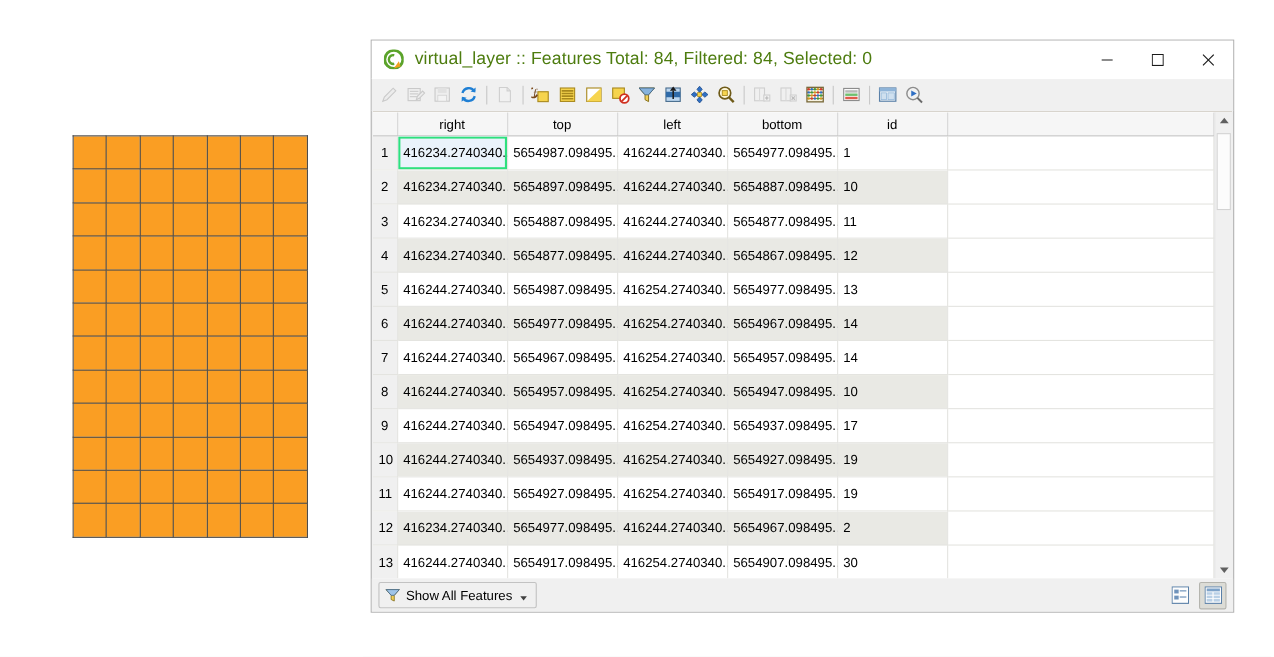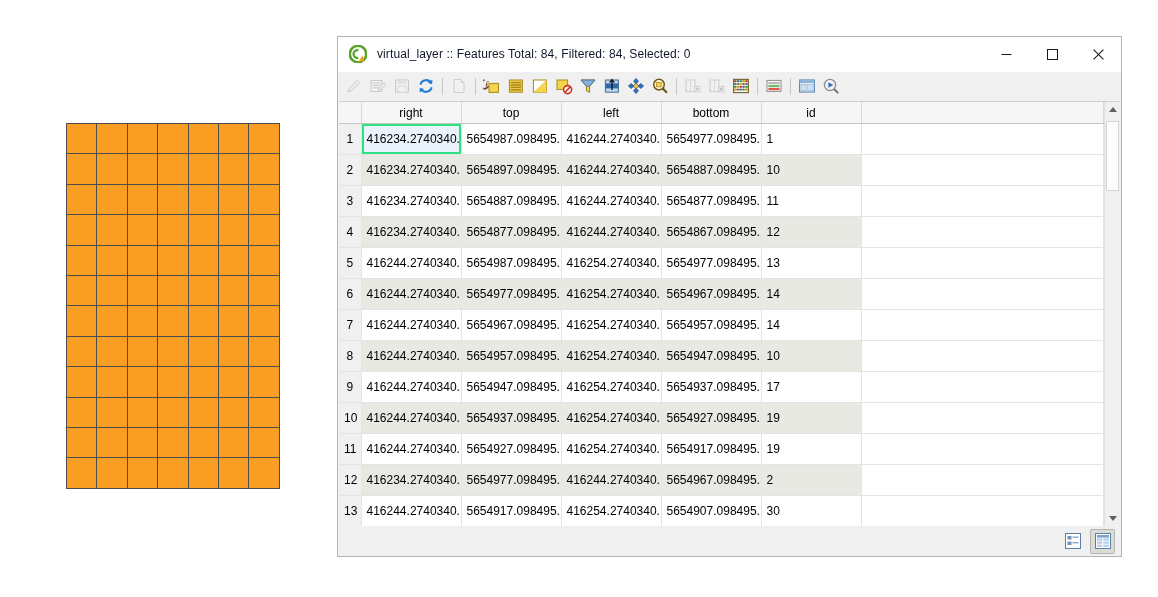--- a/index.html
+++ b/index.html
@@ -26,21 +26,21 @@
     display:flex;flex-direction:column;
   }
 
   
   #title-bar{
     height:34px;flex:0 0 34px;background:#ffffff;
     display:flex;align-items:center;border-bottom:1px solid #ffffff;
   }
   #qgis-logo{width:18px;height:18px;margin-left:11px;flex:0 0 18px;}
   #window-title{
-    margin-left:10px;font-size:12px;color:#0f172a;white-space:nowrap;
+    margin-left:10px;font-size:16px;color:#4d7c0f;white-space:nowrap;
     letter-spacing:.1px;
   }
   #win-ctrls{margin-left:auto;display:flex;height:34px;}
   .win-btn{
     width:46px;height:34px;display:flex;align-items:center;justify-content:center;
     color:#202020;font-size:13px;
   }
 
   
   #toolbar{
@@ -599,20 +599,28 @@
       <div id="sb-track">
         <div id="sb-thumb"></div>
       </div>
       <div class="sb-arrow sb-dn">
           <div></div>
         </div>
     </div>
   </div>
 
   <div id="status-bar">
+    <div id="show-all">
+      <svg width="14" height="14" viewBox="0 0 14 14">
+        <path d="M1 2 H13 L8.4 7.2 V12.4 L5.6 11 V7.2 Z" fill="#f2d159" stroke="#8a7420" stroke-width="0.8"></path>
+        <path d="M1 2 H13 L8.4 7.2 H5.6 Z" fill="#9fc4e8" stroke="#4a6d8e" stroke-width="0.8"></path>
+      </svg>
+      <span>Show All Features</span>
+      <span class="caret-sm"></span>
+    </div>
     <div id="view-toggles">
       <div class="view-btn">
         <svg width="16" height="16" viewBox="0 0 16 16">
           <rect x="0.5" y="0.5" width="15" height="15" fill="#fdfdfd" stroke="#5a80a8" stroke-width="1"></rect>
           <rect x="2.5" y="3" width="4" height="3.5" fill="#6f93bb"></rect>
           <rect x="7.5" y="3.6" width="6" height="1.1" fill="#6f93bb"></rect>
           <rect x="2.5" y="8.5" width="4" height="3.5" fill="#6f93bb"></rect>
           <rect x="7.5" y="9.2" width="6" height="1.1" fill="#6f93bb"></rect>
         </svg>
       </div>

